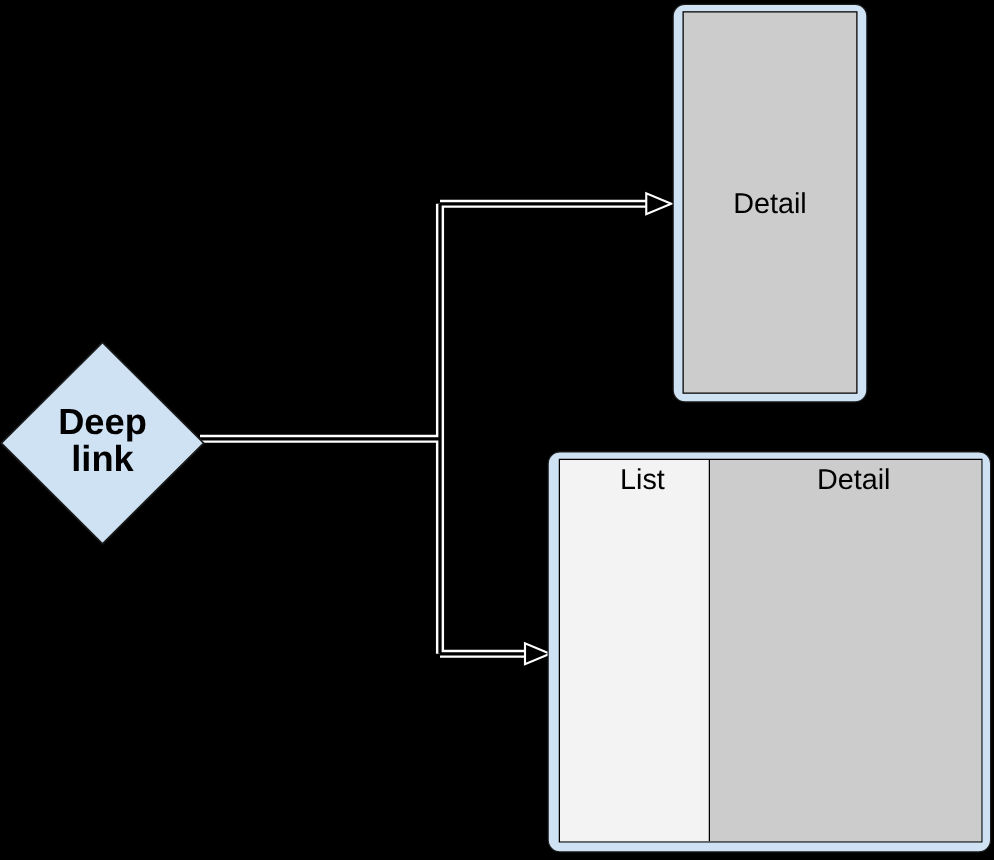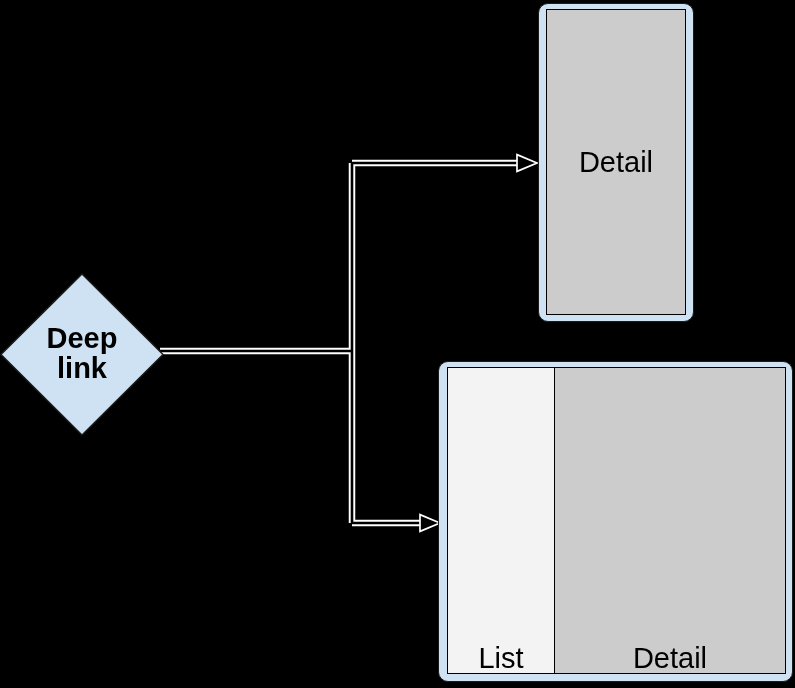--- a/index.html
+++ b/index.html
@@ -78,34 +78,35 @@
     left: 8px;
     top: 5px;
     right: 6px;
     bottom: 7px;
     border: 1.6px solid #000000;
     display: flex;
     flex-direction: row;
   }
   .pane {
     display: flex;
-    align-items: flex-end;
+    align-items: flex-start;
     justify-content: center;
+    padding-left: 13px;
   }
   #tablet-list-pane {
     width: 106px;
     background: #f3f3f3;
     border-right: 1.6px solid #000000;
   }
   #tablet-detail-pane {
     flex: 1;
     background: #cccccc;
   }
   .pane-label {
-    font-size: 29px;
+    font-size: 23px;
     line-height: 30px;
     color: #000000;
     user-select: none;
   }
 </style>
 </head>
 <body>
 
 <div id="canvas">
 

